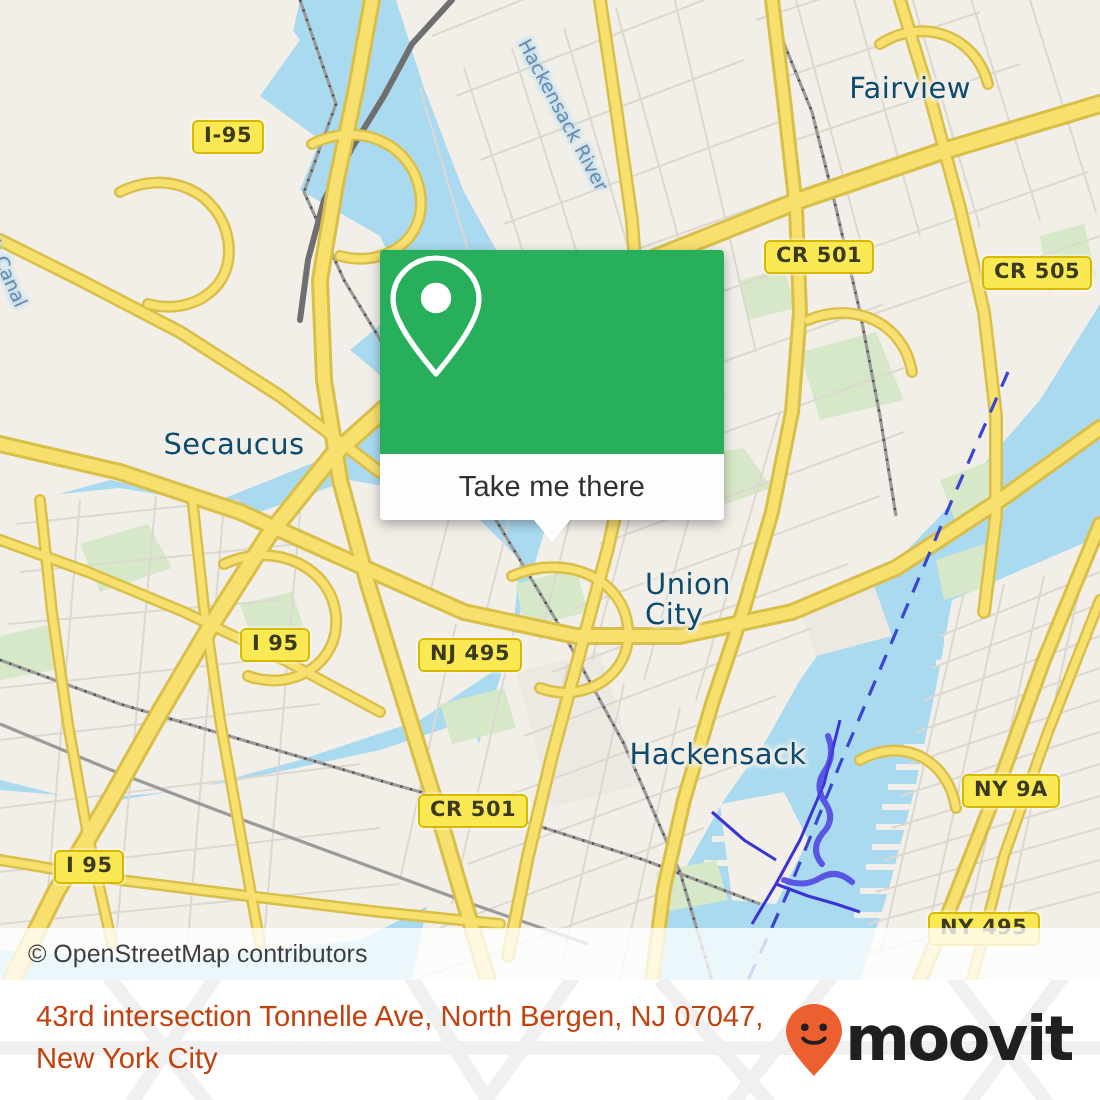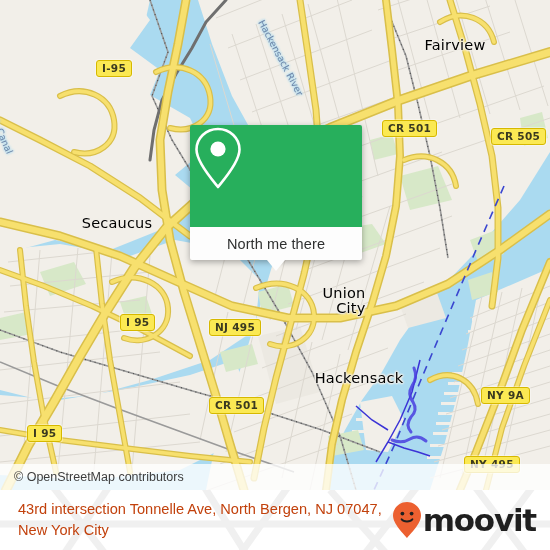--- a/index.html
+++ b/index.html
@@ -9,30 +9,30 @@
     background:#ffffff;
   }
   #app{position:relative;width:550px;height:550px;overflow:hidden;}
 
   
   #map{position:absolute;left:0;top:0;width:550px;height:490px;overflow:hidden;background:#aadaf0;}
   #map svg{position:absolute;left:0;top:0;}
 
   .maplabel{
     position:absolute;
-    color:#000000;
+    color:#0c4a6e;
     font-family:"DejaVu Sans","Liberation Sans",sans-serif;
     white-space:nowrap;
     pointer-events:none;
     text-shadow:
       0 0 3px #f2efe9, 0 0 3px #f2efe9, 0 0 2px #f2efe9,
       1px 0 2px #f2efe9, -1px 0 2px #f2efe9, 0 1px 2px #f2efe9, 0 -1px 2px #f2efe9;
   }
   .place{font-size:14.5px;letter-spacing:.2px;}
-  .place.two{line-height:15px;text-align:right;}
+  .place.two{line-height:15px;text-align:left;}
   .river{font-size:9.5px;color:#6f86a8;
     text-shadow:0 0 3px #aadaf0,0 0 3px #aadaf0,0 0 2px #aadaf0;}
 
   
   .shield{
     position:absolute;
     background:#fbe953;
     border:1.4px solid #d6b800;
     border-radius:3px;
     color:#3a3a20;
@@ -397,21 +397,21 @@
 
     <div id="popup">
       <div class="shadowwrap">
         <div class="green">
           <svg class="pin-svg" width="56" height="66" viewBox="0 0 56 66">
             <path d="M28 4 C16 4 6.5 13.2 6.5 24.6 C6.5 37.5 24 57 28 62 C32 57 49.5 37.5 49.5 24.6 C49.5 13.2 40 4 28 4 Z" fill="none" stroke="#ffffff" stroke-width="2.6" stroke-linejoin="round"></path>
             <circle cx="28" cy="24" r="7.6" fill="#ffffff"></circle>
           </svg>
         </div>
         <div class="btn">
-          <span>North me there</span>
+          <span>Take me there</span>
         </div>
       </div>
       <div class="tail"></div>
     </div>
 
     <div id="attrib">
       <span>© OpenStreetMap contributors</span>
     </div>
   </div>
 

